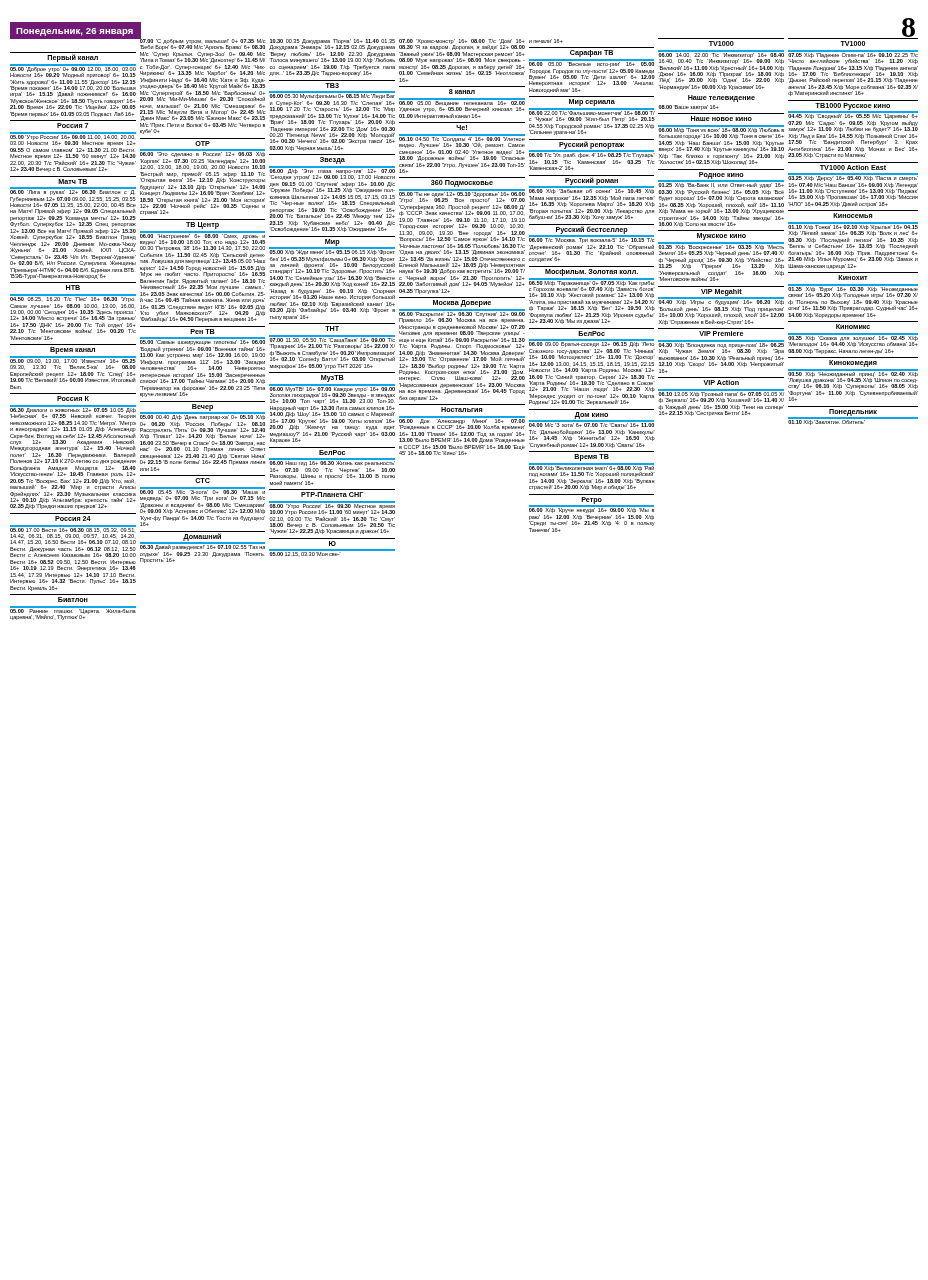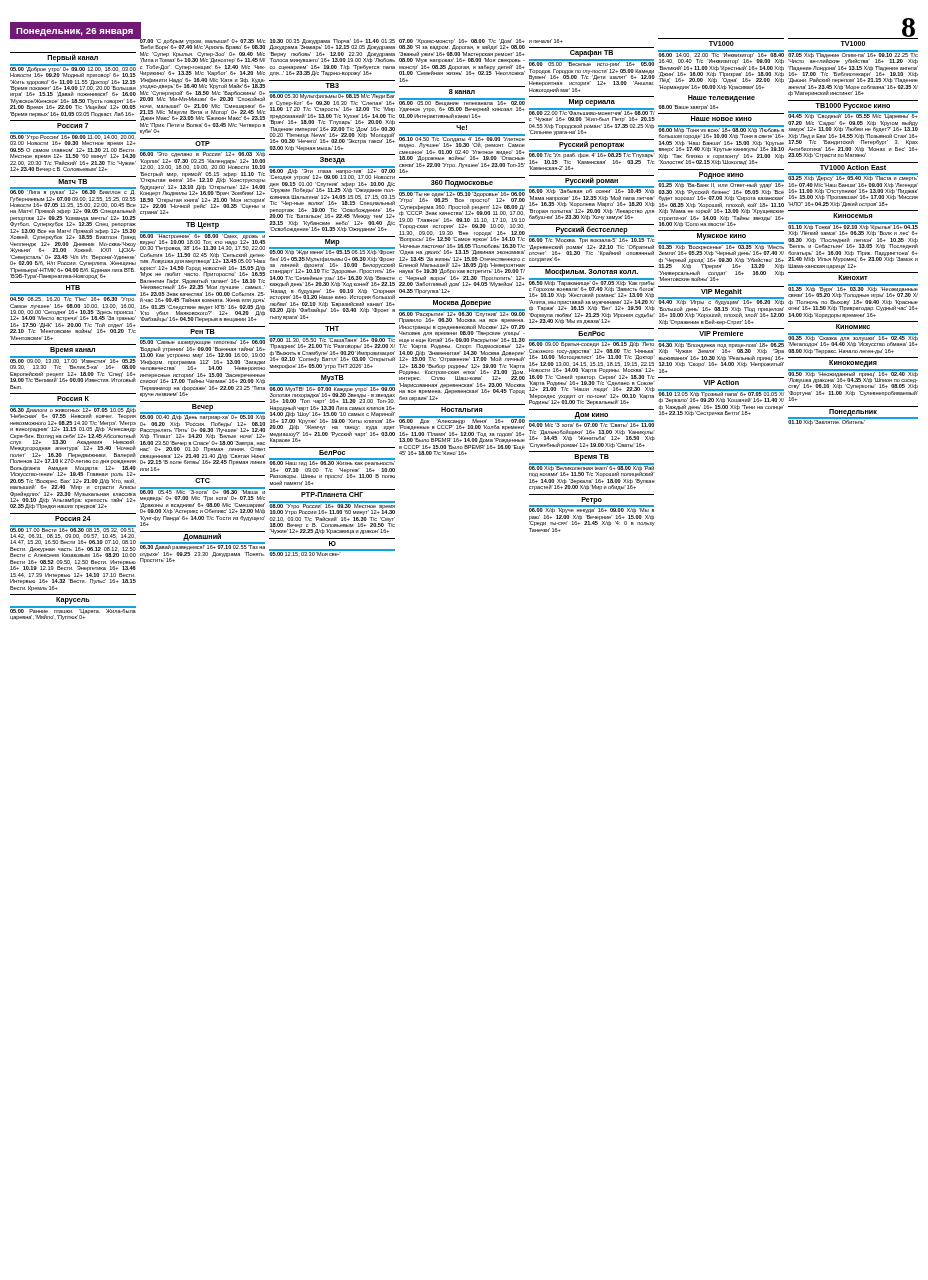--- a/index.html
+++ b/index.html
@@ -119,21 +119,21 @@
         </div>
         <div class="chan">
           <div class="chan-name boxed">Россия К</div>
           <div class="items"><span class="it"><span class="t">06.30</span> <span>Диалоги о животных 12+</span></span> <span class="it"><span class="t">07.05</span> <span>10.05 Д/ф 'Небесная' 6+</span></span> <span class="it"><span class="t">07.55</span> <span>Невский ковчег. Теория невозможного 12+</span></span> <span class="it"><span class="t">08.25</span> <span>14.30 Т/с 'Мегрэ'. 'Мегрэ и виноградник' 12+</span></span> <span class="it"><span class="t">11.15</span> <span>01.05 Д/ф 'Александр Скря-бин. Взгляд на себя' 12+</span></span> <span class="it"><span class="t">12.45</span> <span>Абсолютный слух 12+</span></span> <span class="it"><span class="t">13.30</span> <span>Академия Невский. Междугородная агентура' 12+</span></span> <span class="it"><span class="t">15.40</span> <span>'Ночной полет' 12+</span></span> <span class="it"><span class="t">16.30</span> <span>Передвижники. Валерий Поленов 12+</span></span> <span class="it"><span class="t">17.10</span> <span>К 270-летию со дня рождения Вольфганга Амадея Моцарта 12+</span></span> <span class="it"><span class="t">18.40</span> <span>'Искусство-гение' 12+</span></span> <span class="it"><span class="t">19.45</span> <span>Главная роль 12+</span></span> <span class="it"><span class="t">20.05</span> <span>Т/с 'Воскрес. Бах' 12+</span></span> <span class="it"><span class="t">21.00</span> <span>Д/ф 'Кто, мой, малыший' 6+</span></span> <span class="it"><span class="t">22.40</span> <span>'Мир и страсти Алисы Фрейндлих' 12+</span></span> <span class="it"><span class="t">23.30</span> <span>Музыкальная классика 12+</span></span> <span class="it"><span class="t">00.10</span> <span>Д/ф 'Альгамбра: крепость тайн' 12+</span></span> <span class="it"><span class="t">02.35</span> <span>Д/ф 'Предки наших предков' 12+</span></span> </div>
         </div>
         <div class="chan">
           <div class="chan-name boxed">Россия 24</div>
           <div class="items"><span class="it"><span class="t">05.00</span> <span>17.00 Вести 16+</span></span> <span class="it"><span class="t">06.30</span> <span>08.15, 05.32, 09.51, 14.42, 06.31, 08.15, 09.00, 09.57, 10.45, 14.20, 14.47, 15.20, 16.50 Вести 16+</span></span> <span class="it"><span class="t">06.10</span> <span>07.10, 08.10 Вести. Дежурная часть 16+</span></span> <span class="it"><span class="t">06.12</span> <span>08.12, 12.50 Вести с Алексеем Казаковым 16+</span></span> <span class="it"><span class="t">08.20</span> <span>10.00 Вести 16+</span></span> <span class="it"><span class="t">08.52</span> <span>09.50, 12.50 Вести. Интервью 16+</span></span> <span class="it"><span class="t">10.19</span> <span>12.19 Вести. Энергетика 16+</span></span> <span class="it"><span class="t">13.46</span> <span>15.44, 17.39 Интервью 12+</span></span> <span class="it"><span class="t">14.10</span> <span>17.10 Вести. Интервью 16+</span></span> <span class="it"><span class="t">14.32</span> <span>'Вести. Пульс' 16+</span></span> <span class="it"><span class="t">18.15</span> <span>Вести. Кремль 16+</span></span> </div>
         </div>
         <div class="chan">
-          <div class="chan-name boxed">Карусель</div>
+          <div class="chan-name boxed">Биатлон</div>
           <div class="items"><span class="it"><span class="t">05.00</span> <span>Ранние пташки. 'Царята. Жила-была царевна', 'Мяйло', 'Пуптюк' 0+</span></span> </div>
         </div>
       </div>
       <div class="col col-1">
         <div class="chan">
           <div class="items"><span class="it"><span class="t">07.00</span> <span>'С добрым утром, малыши!' 0+</span></span> <span class="it"><span class="t">07.35</span> <span>М/с 'Беби Борн' 6+</span></span> <span class="it"><span class="t">07.40</span> <span>М/с 'Ариэль Браво' 6+</span></span> <span class="it"><span class="t">08.30</span> <span>М/с 'Супер Крылья. Супер-Зоо' 0+</span></span> <span class="it"><span class="t">09.40</span> <span>М/с 'Липа и Томаз' 6+</span></span> <span class="it"><span class="t">10.30</span> <span>М/с 'Динозтер' 6+</span></span> <span class="it"><span class="t">11.45</span> <span>М/с 'Гоби-Дог'. Супер-гонщик' 6+</span></span> <span class="it"><span class="t">12.40</span> <span>М/с 'Чик-Чирикино' 6+</span></span> <span class="it"><span class="t">13.35</span> <span>М/с 'Карбот' 6+</span></span> <span class="it"><span class="t">14.20</span> <span>М/с 'Инфинити Надо' 6+</span></span> <span class="it"><span class="t">16.40</span> <span>М/с 'Катя и Эф. Куда-угодно-дверь' 6+</span></span> <span class="it"><span class="t">16.40</span> <span>М/с 'Крутой Майк' 6+</span></span> <span class="it"><span class="t">18.35</span> <span>М/с 'Супергерой' 6+</span></span> <span class="it"><span class="t">18.50</span> <span>М/с 'Барбоскины' 0+</span></span> <span class="it"><span class="t">20.00</span> <span>М/с 'Ми-Ми-Мишки' 6+</span></span> <span class="it"><span class="t">20.30</span> <span>'Спокойной ночи, малыши!' 0+</span></span> <span class="it"><span class="t">21.00</span> <span>М/с 'Смешарики' 6+</span></span> <span class="it"><span class="t">21.15</span> <span>М/с 'Маугли Вита и Мотор' 0+</span></span> <span class="it"><span class="t">22.45</span> <span>М/с 'Джин Макс' 6+</span></span> <span class="it"><span class="t">23.05</span> <span>М/с 'Ёжикин Макс' 6+</span></span> <span class="it"><span class="t">23.15</span> <span>М/с 'Прик. Пети и Волка' 6+</span></span> <span class="it"><span class="t">03.45</span> <span>М/с 'Четверо в кубе' 0+</span></span> </div>
         </div>
         <div class="chan">
           <div class="chan-name boxed">ОТР</div>
           <div class="items"><span class="it"><span class="t">06.00</span> <span>'Это сделано в России' 12+</span></span> <span class="it"><span class="t">06.03</span> <span>Х/ф 'Корлик' 12+</span></span> <span class="it"><span class="t">07.30</span> <span>03.25 'Календарь' 12+</span></span> <span class="it"><span class="t">10.00</span> <span>12.00, 13.00, 18.00, 19.00, 20.00 Новости</span></span> <span class="it"><span class="t">10.10</span> <span>'Бестрый мир, прямой' 05.15 эфир</span></span> <span class="it"><span class="t">11.10</span> <span>Т/с 'Открытая книга' 16+</span></span> <span class="it"><span class="t">12.10</span> <span>Д/ф 'Конструкторы будущего' 12+</span></span> <span class="it"><span class="t">13.10</span> <span>Д/ф 'Открытые' 12+</span></span> <span class="it"><span class="t">14.00</span> <span>Концерт Людмилы 12+</span></span> <span class="it"><span class="t">16.00</span> <span>'Врач 'Зомбики' 12+</span></span> <span class="it"><span class="t">18.50</span> <span>'Открытая книга' 12+</span></span> <span class="it"><span class="t">21.00</span> <span>'Моя история' 12+</span></span> <span class="it"><span class="t">22.00</span> <span>'Ночной рейс' 12+</span></span> <span class="it"><span class="t">00.35</span> <span>'Сцены и страна' 12+</span></span> </div>

